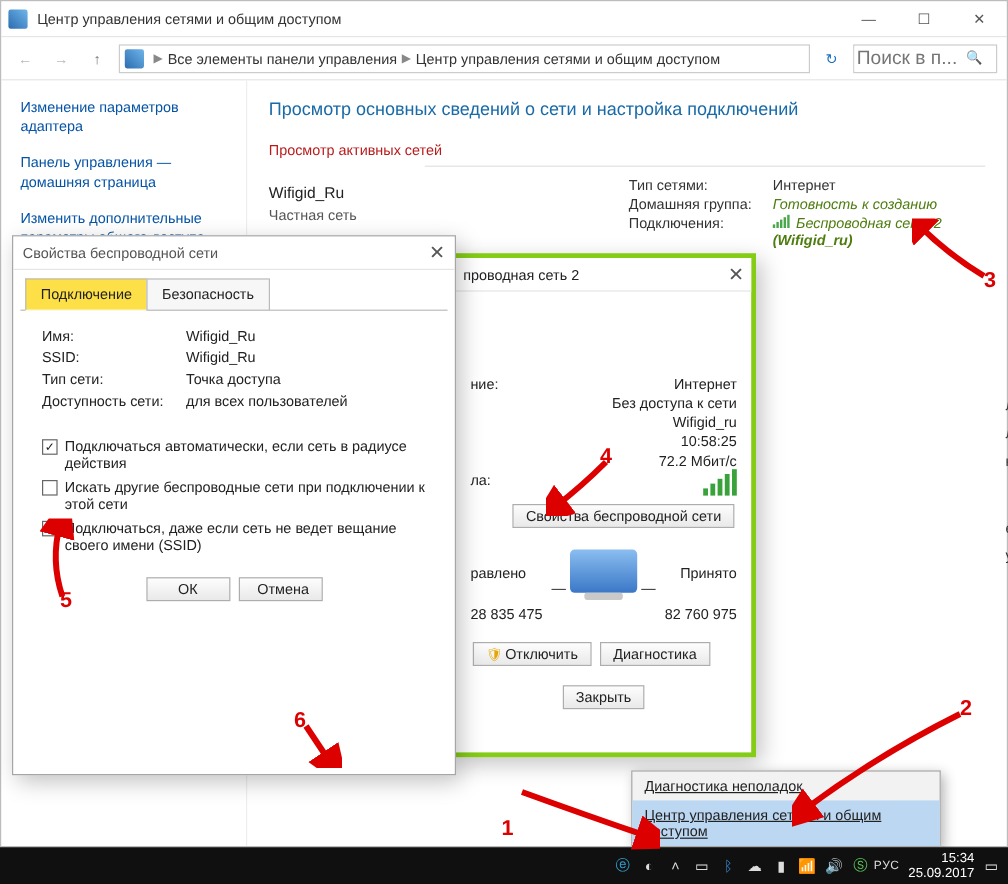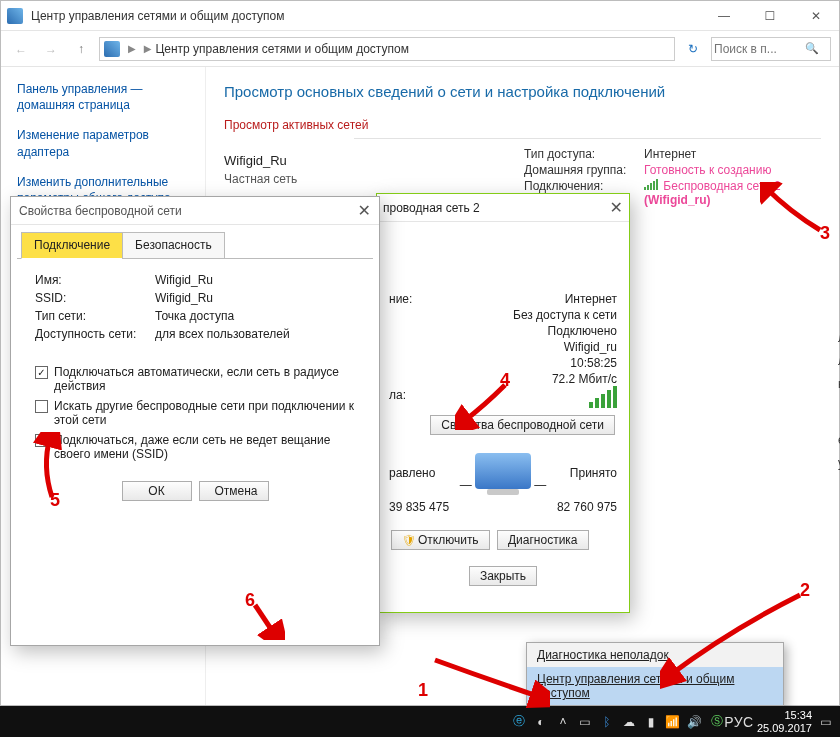--- a/index.html
+++ b/index.html
@@ -11,44 +11,44 @@
   .titlebar .sysbtns { display: flex; }
   .titlebar .sysbtn { width: 46px; height: 30px; display: flex; align-items: center; justify-content: center; color: #555; }
   .navbar { height: 36px; display: flex; align-items: center; padding: 0 8px; gap: 6px; border-bottom: 1px solid #e5e5e5; }
   .navbtn { width: 24px; height: 24px; border-radius: 3px; display: flex; align-items: center; justify-content: center; color: #bbb; }
   .breadcrumb { flex: 1; height: 24px; border: 1px solid #ccc; background: #fff; display: flex; align-items: center; padding: 0 4px; font-size: 12px; }
   .breadcrumb .seg { display: flex; align-items: center; color: #333; white-space: nowrap; }
   .breadcrumb .sep { color: #888; margin: 0 4px; font-size: 10px; }
   .navbar .refresh { width: 24px; text-align: center; color: #1a6fbf; }
   .searchbox { width: 120px; height: 24px; border: 1px solid #ccc; display: flex; align-items: center; }
   .searchbox .mag { width: 20px; text-align: center; color: #888; font-size: 11px; }
-  .searchbox input { border: none; outline: none; width: 90px; font-size: 12px; color: #3b82f6; }
+  .searchbox input { border: none; outline: none; width: 90px; font-size: 16px; color: #3b82f6; }
   .body { display: flex; height: calc(100% - 66px); }
   .sidebar { width: 205px; padding: 14px 10px 10px 16px; border-right: 1px solid #eee; }
   .sidebar a { color: #0654a5; text-decoration: none; display: block; margin-bottom: 14px; line-height: 1.35; }
   .content { flex: 1; padding: 10px 18px; position: relative; }
   .heading { color: #186aa8; font-size: 15px; margin: 6px 0 18px 0; }
   .sect-label { color: #b91c1c; margin-bottom: 6px; }
   .divider { border-top: 1px solid #e2e2e2; margin-left: 130px; margin-bottom: 8px; }
   .net-row { display: flex; }
   .net-left { width: 300px; padding-top: 6px; }
   .net-name { font-size: 13px; margin-bottom: 4px; }
   .net-kind { font-size: 12px; color: #555; }
   .net-right { flex: 1; font-size: 12px; }
   .kv { display: flex; margin-bottom: 2px; }
   .kv .k { width: 120px; color: #333; }
   .kv .v { color: #333; }
-  .kv .v.link { color: #ec4899; }
+  .kv .v.link { color: #4d7c0f; font-style: italic; }
   .wifi-icon { display: inline-block; width: 14px; height: 10px; position: relative; margin-right: 2px; }
   .wifi-icon span { position: absolute; bottom: 0; width: 2px; background: #4aa84a; }
   .wifi-icon span:nth-child(1){ left:0; height:3px;} .wifi-icon span:nth-child(2){ left:3px; height:5px;} .wifi-icon span:nth-child(3){ left:6px; height:7px;} .wifi-icon span:nth-child(4){ left:9px; height:9px;} .wifi-icon span:nth-child(5){ left:12px; height:11px;}
   .num-badge { position: absolute; color: #d00; font-weight: bold; font-size: 18px; text-shadow: 0 0 2px #fff; }
 
   
-  .status-dialog { position: absolute; left: 376px; top: 193px; width: 254px; height: 420px; background: #fff; border: 1px solid #84cc16; box-shadow: 4px 6px 18px rgba(0,0,0,.25); }
+  .status-dialog { position: absolute; left: 376px; top: 211px; width: 254px; height: 420px; background: #fff; border: 4px solid #84cc16; box-shadow: 4px 6px 18px rgba(0,0,0,.25); }
   .status-dialog .dtitle { height: 28px; display: flex; align-items: center; padding: 0 6px; font-size: 12px; background: #fff; border-bottom: 1px solid #e5e5e5; }
   .status-dialog .dtitle .close { margin-left: auto; width: 28px; text-align: right; color: #555; font-size: 16px; }
   .status-dialog .dbody { padding: 10px 12px; }
   .mini-kv { display: flex; margin-bottom: 2px; font-size: 12px; }
   .mini-kv .k { width: 90px; }
   .mini-kv .v { margin-left: auto; text-align: right; }
   .btn { display: inline-block; background: linear-gradient(#fdfdfd,#e9e9e9); border: 1px solid #adadad; padding: 2px 10px; font-size: 12px; color: #222; margin: 0 2px; }
   .btn .shield { color: #e6a500; margin-right: 2px; font-size: 11px; }
   .status-actions { margin-top: 10px; }
   .status-bottom { text-align: center; padding: 6px 10px 10px; }
@@ -101,48 +101,49 @@
     </div>
   </div>
 
   <div class="navbar">
     <div class="navbtn">←</div>
     <div class="navbtn">→</div>
     <div class="navbtn" style="color:#777">↑</div>
     <div class="breadcrumb">
       <span style="width:16px;height:16px;background:linear-gradient(45deg,#2b6cb0,#6fb5e9);border-radius:2px;margin-right:4px"></span>
       <span class="sep">▶</span>
+      <span class="seg">Все элементы панели управления</span>
       <span class="sep">▶</span>
       <span class="seg">Центр управления сетями и общим доступом</span>
     </div>
     <div class="refresh">↻</div>
     <div class="searchbox">
       <input placeholder="Поиск в п..." style="">
       <span class="mag">🔍</span>
     </div>
   </div>
 
   <div class="body">
     <div class="sidebar">
+      <a>Изменение параметров адаптера</a>
       <a>Панель управления — домашняя страница</a>
-      <a>Изменение параметров адаптера</a>
       <a>Изменить дополнительные параметры общего доступа</a>
     </div>
     <div class="content">
       <div class="heading">Просмотр основных сведений о сети и настройка подключений</div>
       <div class="sect-label">Просмотр активных сетей</div>
       <div class="divider"></div>
       <div class="net-row">
         <div class="net-left">
           <div class="net-name">Wifigid_Ru</div>
           <div class="net-kind">Частная сеть</div>
         </div>
         <div class="net-right">
           <div class="kv">
-              <div class="k">Тип доступа:</div>
+              <div class="k">Тип сетями:</div>
               <div class="v">Интернет</div>
             </div>
           <div class="kv">
               <div class="k">Домашняя группа:</div>
               <div class="v link">Готовность к созданию</div>
             </div>
           <div class="kv">
               <div class="k">Подключения:</div>
             <div class="v link">
               <span class="wifi-icon"><span></span><span></span><span></span><span></span><span></span></span>
@@ -170,24 +171,20 @@
     <div class="mini-kv">
         <div class="k">ние:</div>
         <div class="v">Интернет</div>
       </div>
     <div class="mini-kv">
         <div class="k"></div>
         <div class="v">Без доступа к сети</div>
       </div>
     <div class="mini-kv">
         <div class="k"></div>
-        <div class="v">Подключено</div>
-      </div>
-    <div class="mini-kv">
-        <div class="k"></div>
         <div class="v">Wifigid_ru</div>
       </div>
     <div class="mini-kv">
         <div class="k"></div>
         <div class="v">10:58:25</div>
       </div>
     <div class="mini-kv">
         <div class="k"></div>
         <div class="v">72.2 Мбит/с</div>
       </div>
@@ -197,21 +194,21 @@
       </div>
     <div class="status-actions" style="text-align:right;margin-top:4px">
       <span class="btn">Свойства беспроводной сети</span>
     </div>
     <div style="display:flex;align-items:center;margin-top:18px;font-size:12px">
       <div style="flex:1;text-align:left">равлено</div>
       <div style="padding:0 6px">— <span class="pc-graphic"></span> —</div>
       <div style="flex:1;text-align:right">Принято</div>
     </div>
     <div style="display:flex;margin-top:8px">
-      <div style="flex:1;text-align:left">39 835 475</div>
+      <div style="flex:1;text-align:left">28 835 475</div>
       <div style="flex:1;text-align:right">82 760 975</div>
     </div>
     <div style="margin-top:16px">
       <span class="btn"><span class="shield">🛡</span><span>Отключить</span></span>
       <span class="btn">Диагностика</span>
     </div>
   </div>
   <div class="status-bottom">
     <span class="btn">Закрыть</span>
   </div>
@@ -273,21 +270,21 @@
     <div class="ico" style="color:#2ea3d6">ⓔ</div>
     <div class="ico">◐</div>
     <div class="ico">˄</div>
     <div class="ico">▭</div>
     <div class="ico" style="color:#3b8bd6">ᛒ</div>
     <div class="ico">☁</div>
     <div class="ico">▮</div>
     <div class="ico">📶</div>
     <div class="ico">🔊</div>
     <div class="ico" style="color:#5cc85c">Ⓢ</div>
-    <div class="ico" style="font-size:14px;letter-spacing:.5px">РУС</div>
+    <div class="ico" style="font-size:10px;letter-spacing:.5px">РУС</div>
     <div class="clock">
       <div>15:34</div>
       <div>25.09.2017</div>
     </div>
     <div class="ico">▭</div>
   </div>
 </div>
 
 <div class="num-badge" style="left:418px;top:680px">1</div>
 <div class="num-badge" style="left:800px;top:580px">2</div>

